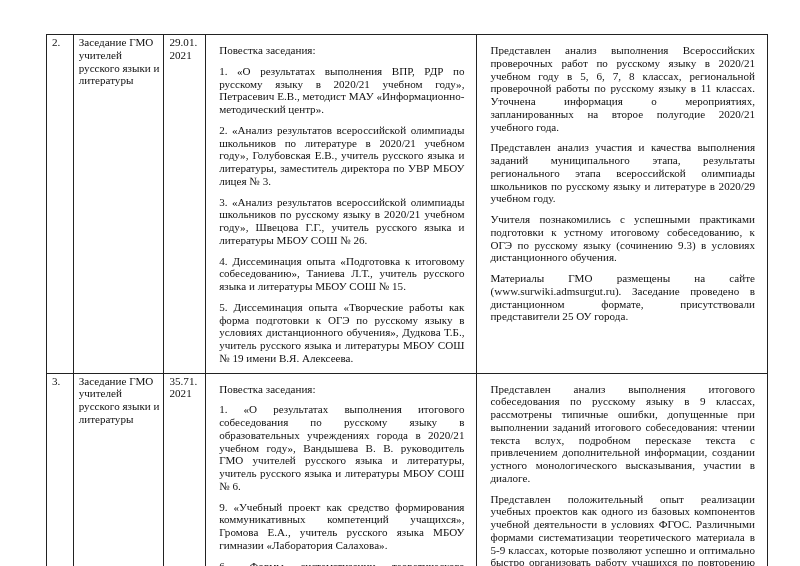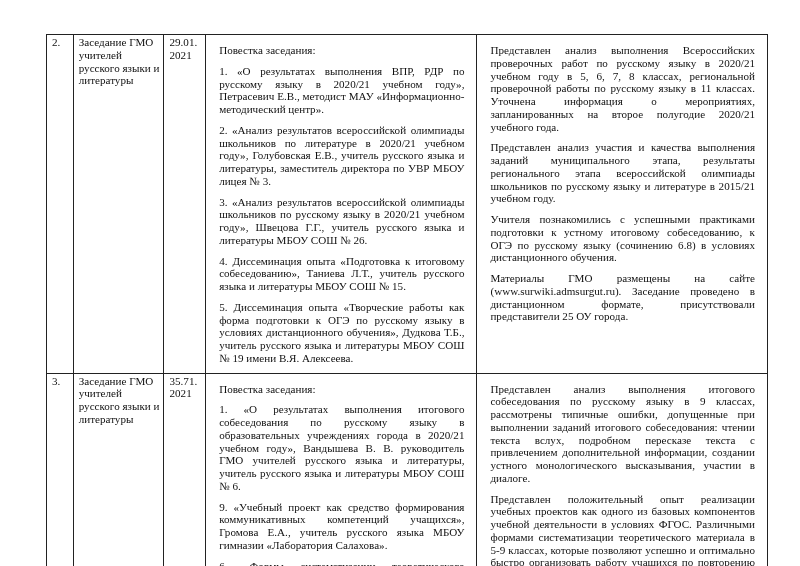--- a/index.html
+++ b/index.html
@@ -51,22 +51,22 @@
     <td class="just">
       <p class="p">Повестка заседания:</p>
       <p class="p">1. «О результатах выполнения ВПР, РДР по русскому языку в 2020/21 учебном году», Петрасевич Е.В., методист МАУ «Информационно-методический центр».</p>
       <p class="p">2. «Анализ результатов всероссийской олимпиады школьников по литературе в 2020/21 учебном году», Голубовская Е.В., учитель русского языка и литературы, заместитель директора по УВР МБОУ лицея № 3.</p>
       <p class="p">3. «Анализ результатов всероссийской олимпиады школьников по русскому языку в 2020/21 учебном году», Швецова Г.Г., учитель русского языка и литературы МБОУ СОШ № 26.</p>
       <p class="p">4. Диссеминация опыта «Подготовка к итоговому собеседованию», Таниева Л.Т., учитель русского языка и литературы МБОУ СОШ № 15.</p>
       <p class="p">5. Диссеминация опыта «Творческие работы как форма подготовки к ОГЭ по русскому языку в условиях дистанционного обучения», Дудкова Т.Б., учитель русского языка и литературы МБОУ СОШ № 19 имени В.Я. Алексеева.</p>
     </td>
     <td class="just">
       <p class="p">Представлен анализ выполнения Всероссийских проверочных работ по русскому языку в 2020/21 учебном году в 5, 6, 7, 8 классах, региональной проверочной работы по русскому языку в 11 классах. Уточнена информация о мероприятиях, запланированных на второе полугодие 2020/21 учебного года.</p>
-      <p class="p">Представлен анализ участия и качества выполнения заданий муниципального этапа, результаты регионального этапа всероссийской олимпиады школьников по русскому языку и литературе в 2015/21 учебном году.</p>
-      <p class="p">Учителя познакомились с успешными практиками подготовки к устному итоговому собеседованию, к ОГЭ по русскому языку (сочинению 6.8) в условиях дистанционного обучения.</p>
+      <p class="p">Представлен анализ участия и качества выполнения заданий муниципального этапа, результаты регионального этапа всероссийской олимпиады школьников по русскому языку и литературе в 2020/29 учебном году.</p>
+      <p class="p">Учителя познакомились с успешными практиками подготовки к устному итоговому собеседованию, к ОГЭ по русскому языку (сочинению 9.3) в условиях дистанционного обучения.</p>
       <p class="p">Материалы ГМО размещены на сайте (www.surwiki.admsurgut.ru). Заседание проведено в дистанционном формате, присутствовали представители 25 ОУ города.</p>
     </td>
   </tr>
   <tr class="row3">
     <td>3.</td>
     <td>Заседание ГМО учителей русского языки и литературы</td>
     <td>35.71. 2021</td>
     <td class="just">
       <div class="clip">
         <p class="p">Повестка заседания:</p>

